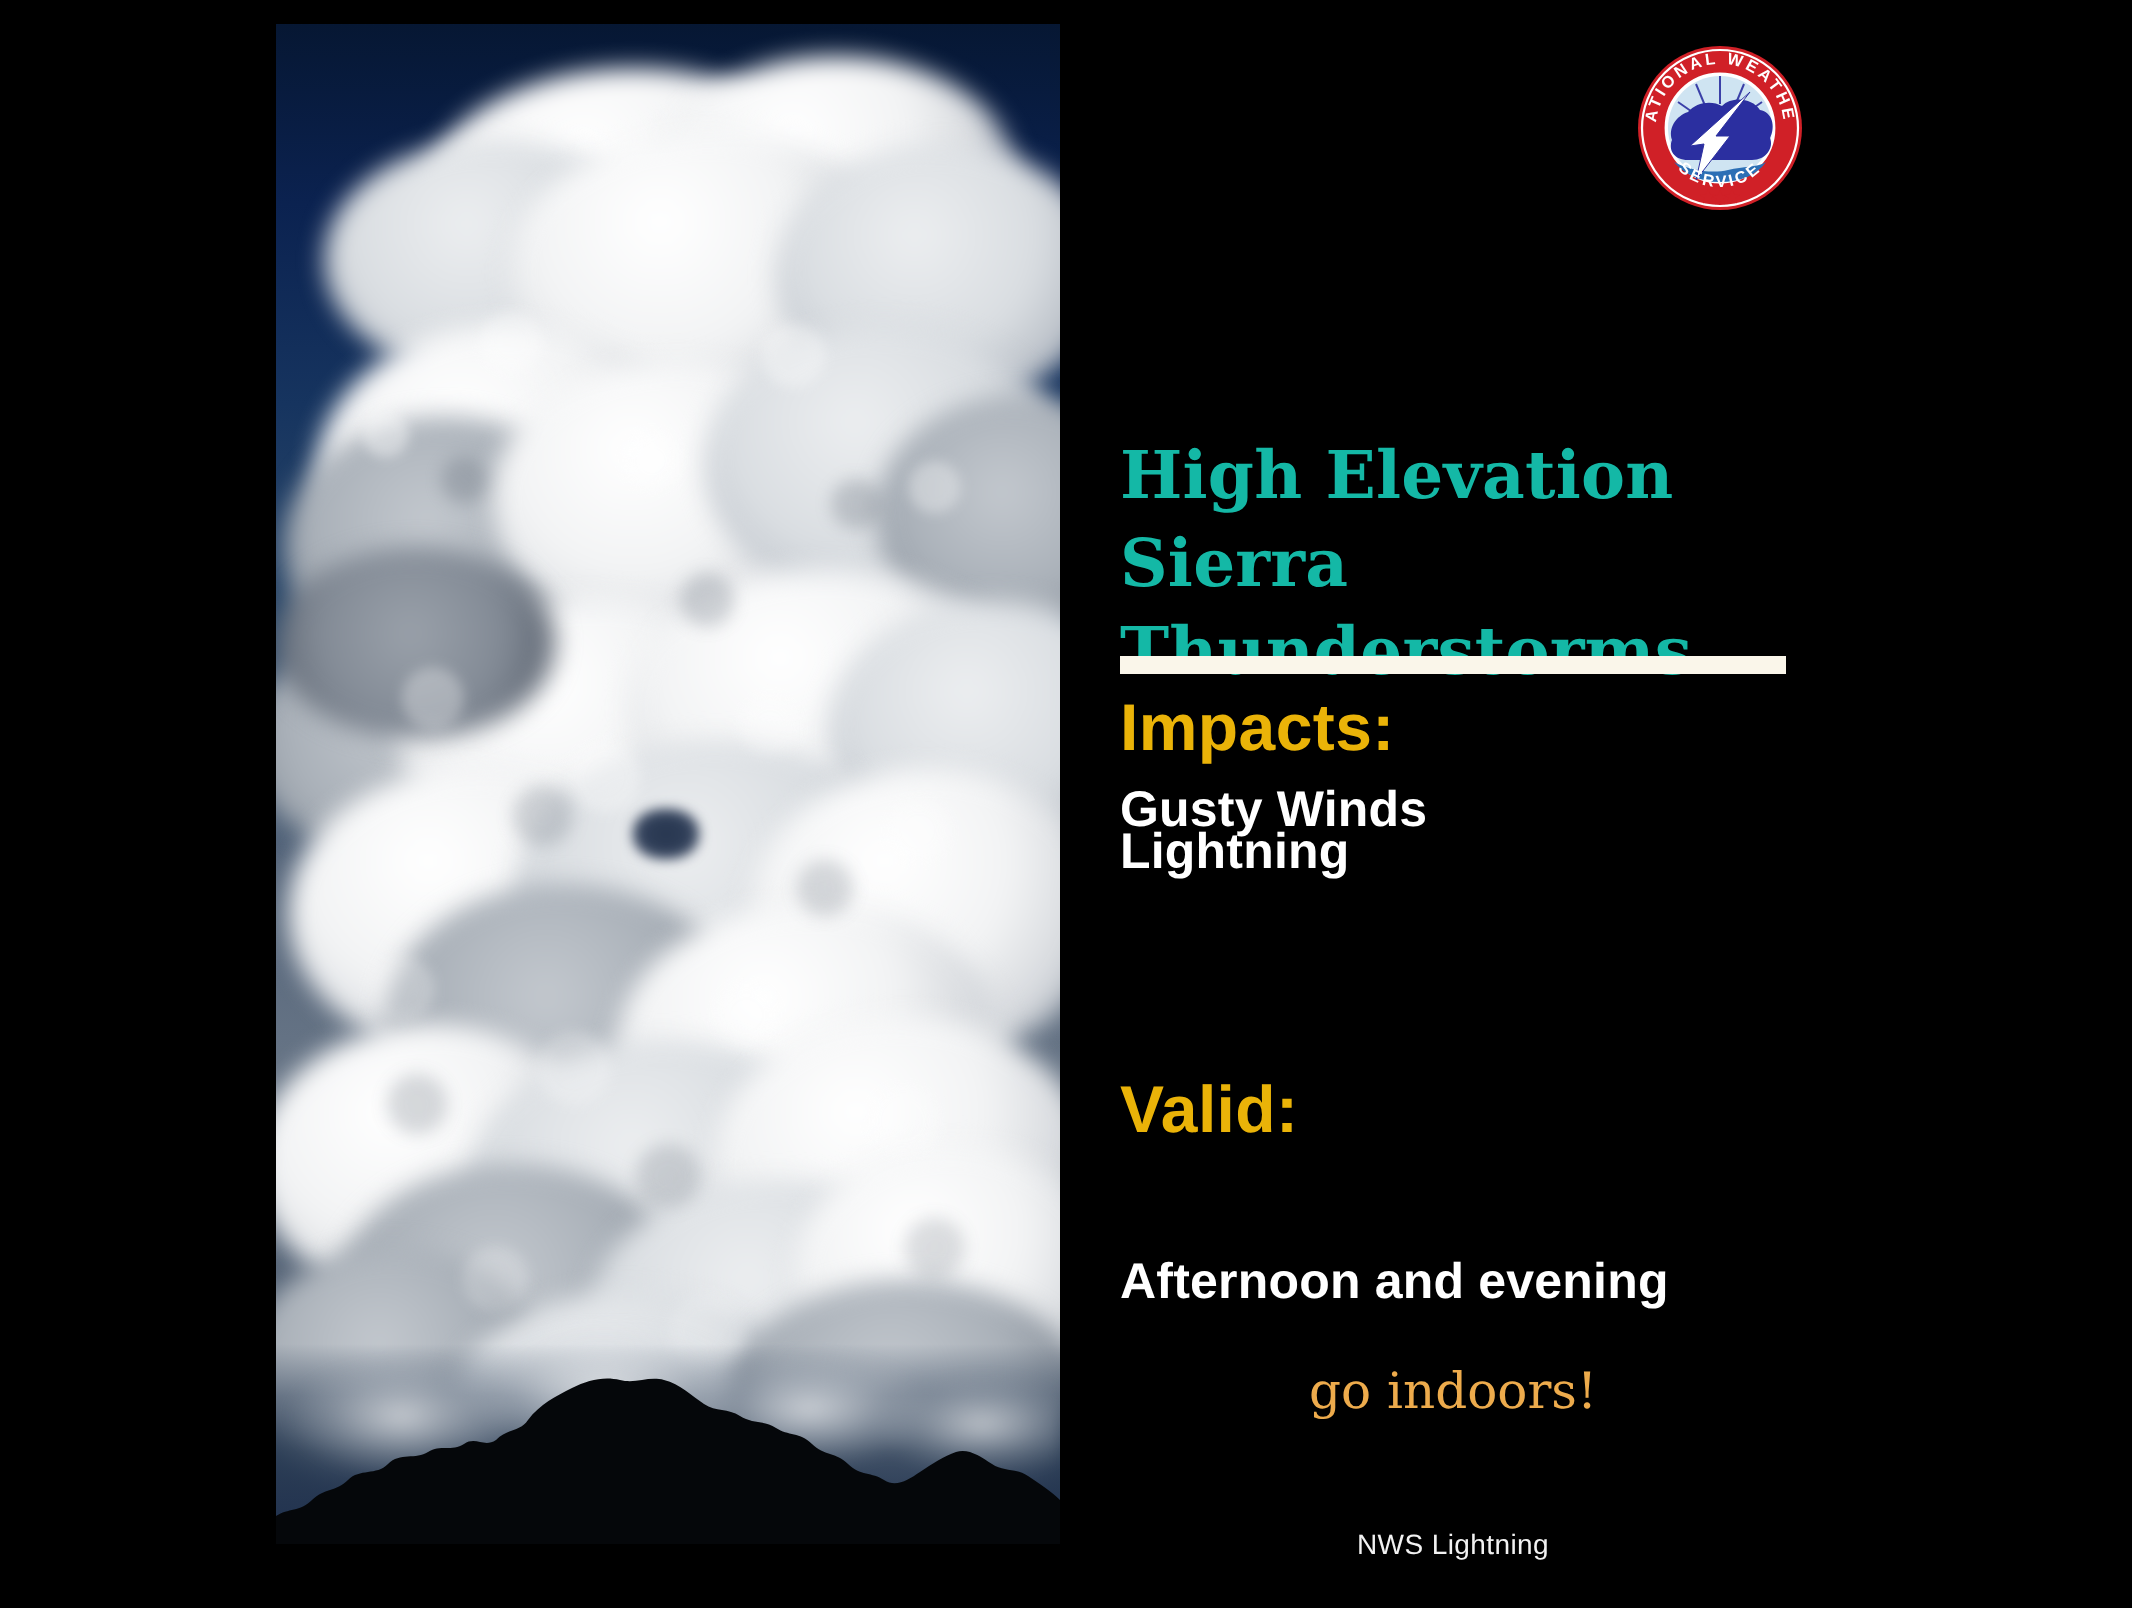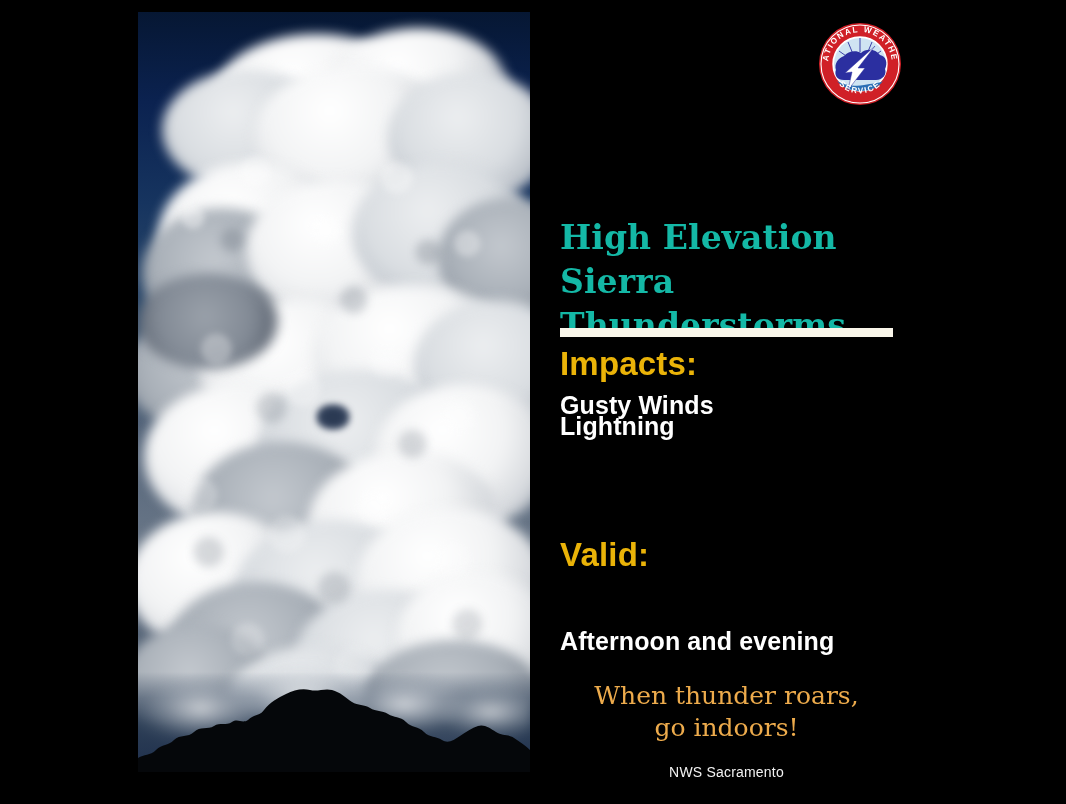--- a/index.html
+++ b/index.html
@@ -377,19 +377,18 @@
     <div class="divider"></div>
 
     <div class="section-head impacts-head">Impacts:</div>
     <div class="body-line impact-0">Gusty Winds</div>
     <div class="body-line impact-1">Lightning</div>
 
     <div class="section-head timing-head">Valid:</div>
     <div class="body-line timing-0">Afternoon and evening</div>
 
     <div class="slogan">
-      <div>When thunder roars,</div>
       <div>go indoors!</div>
     </div>
 
-    <div class="office">NWS Sacramento</div>
+    <div class="office">NWS Lightning</div>
   </div>
 </div>
 
 </body></html>

